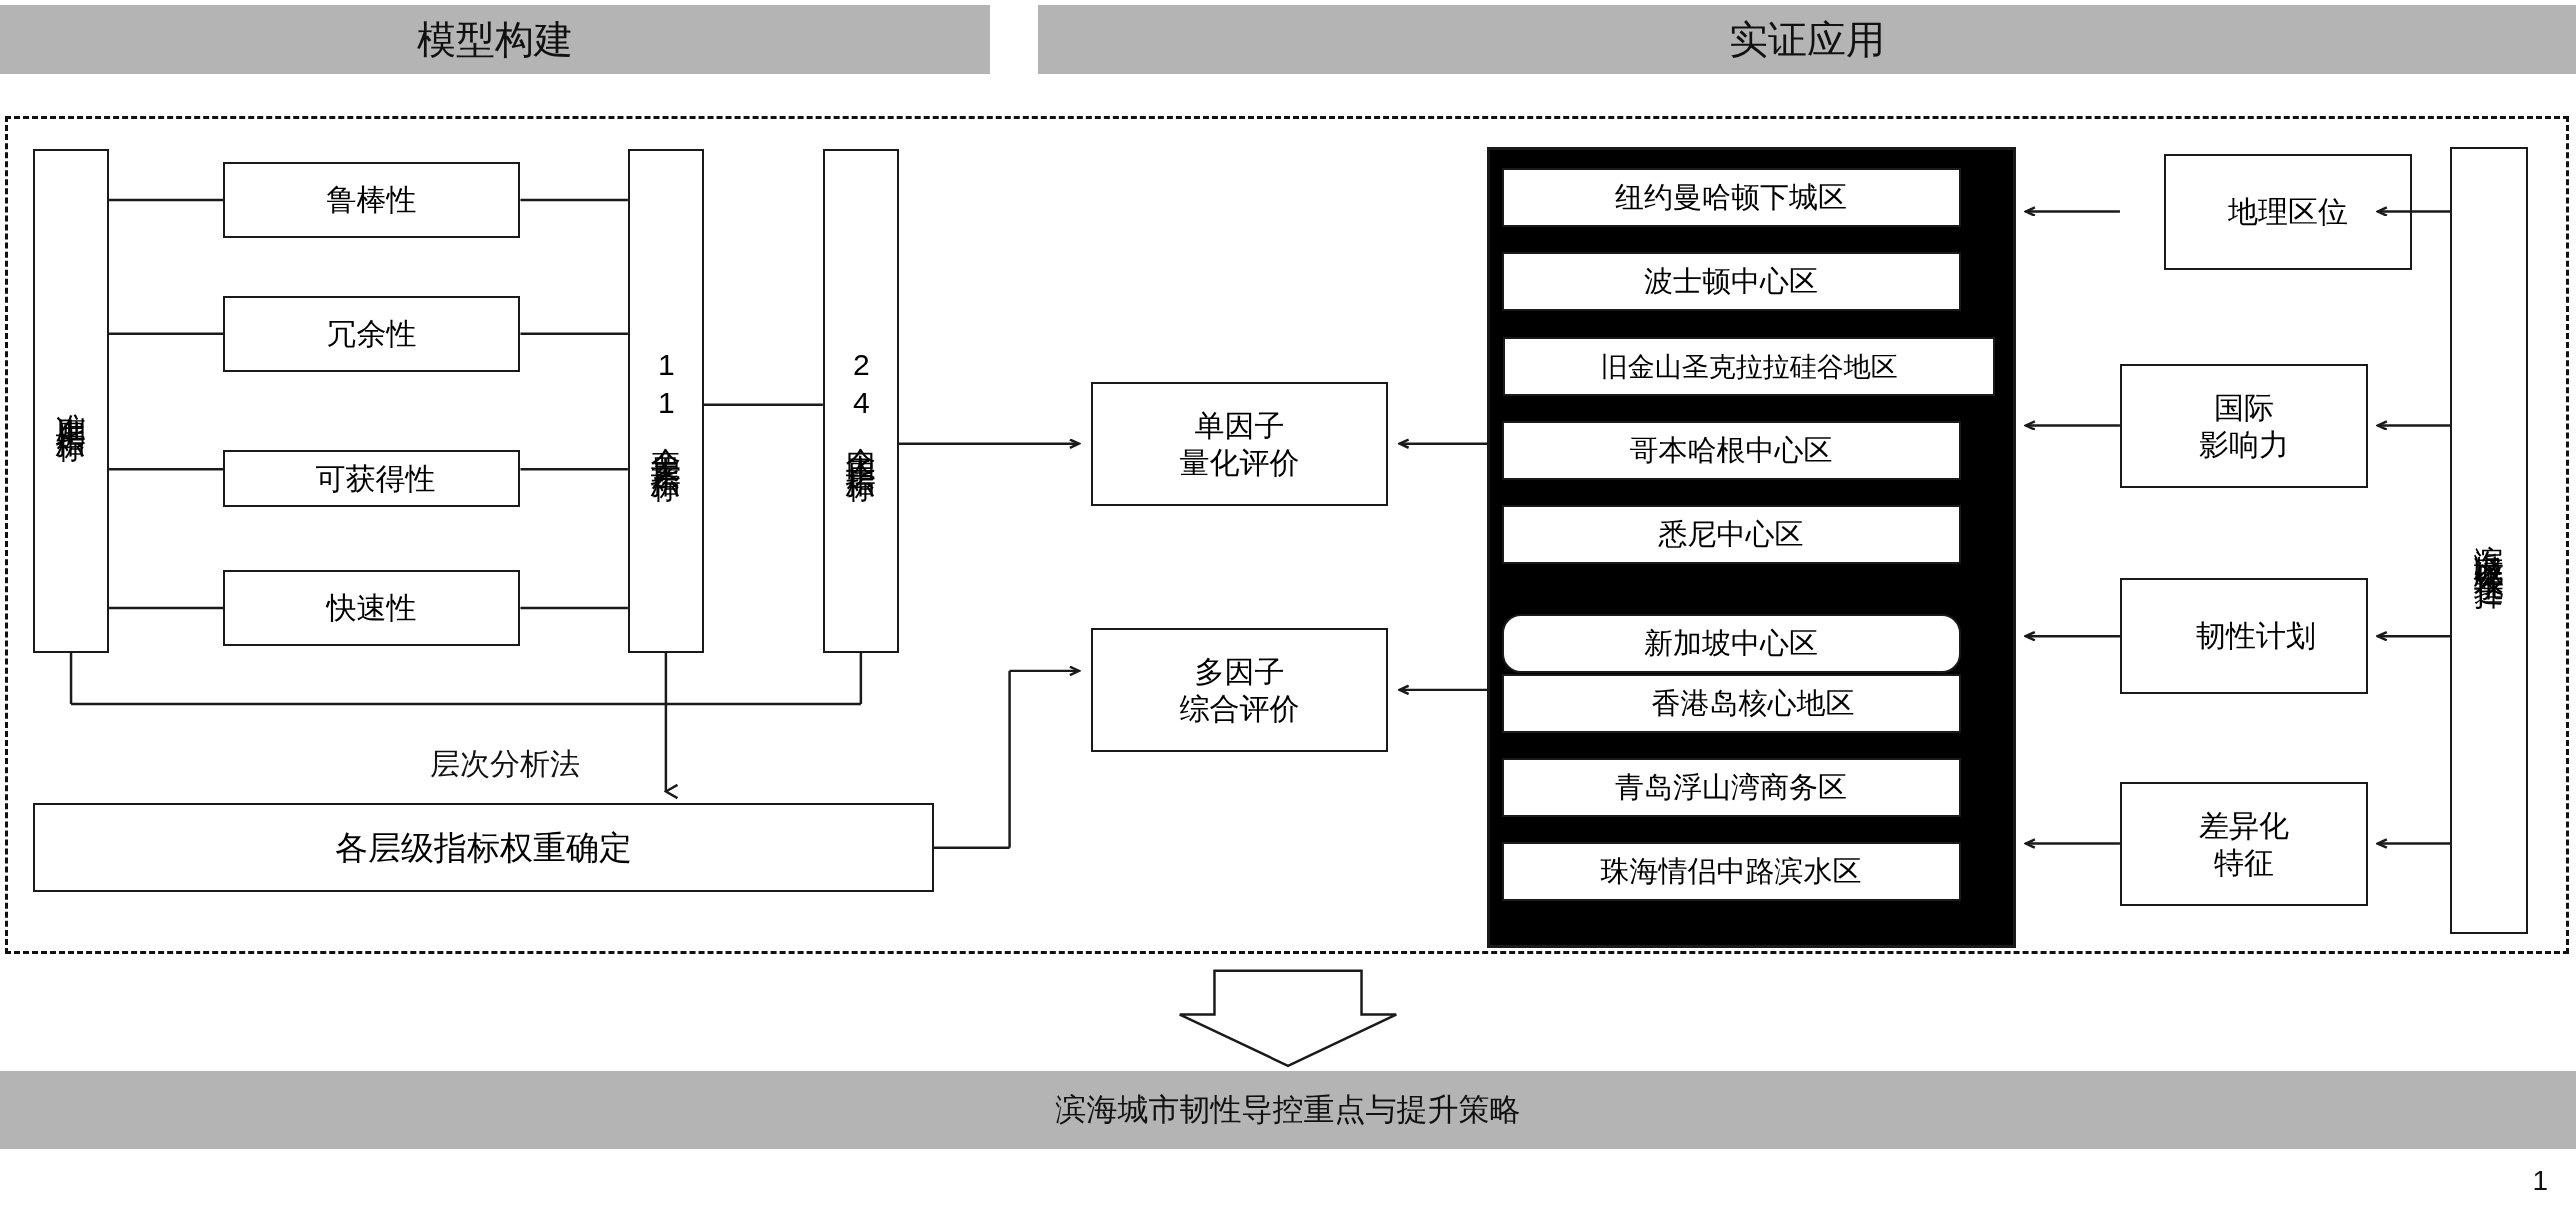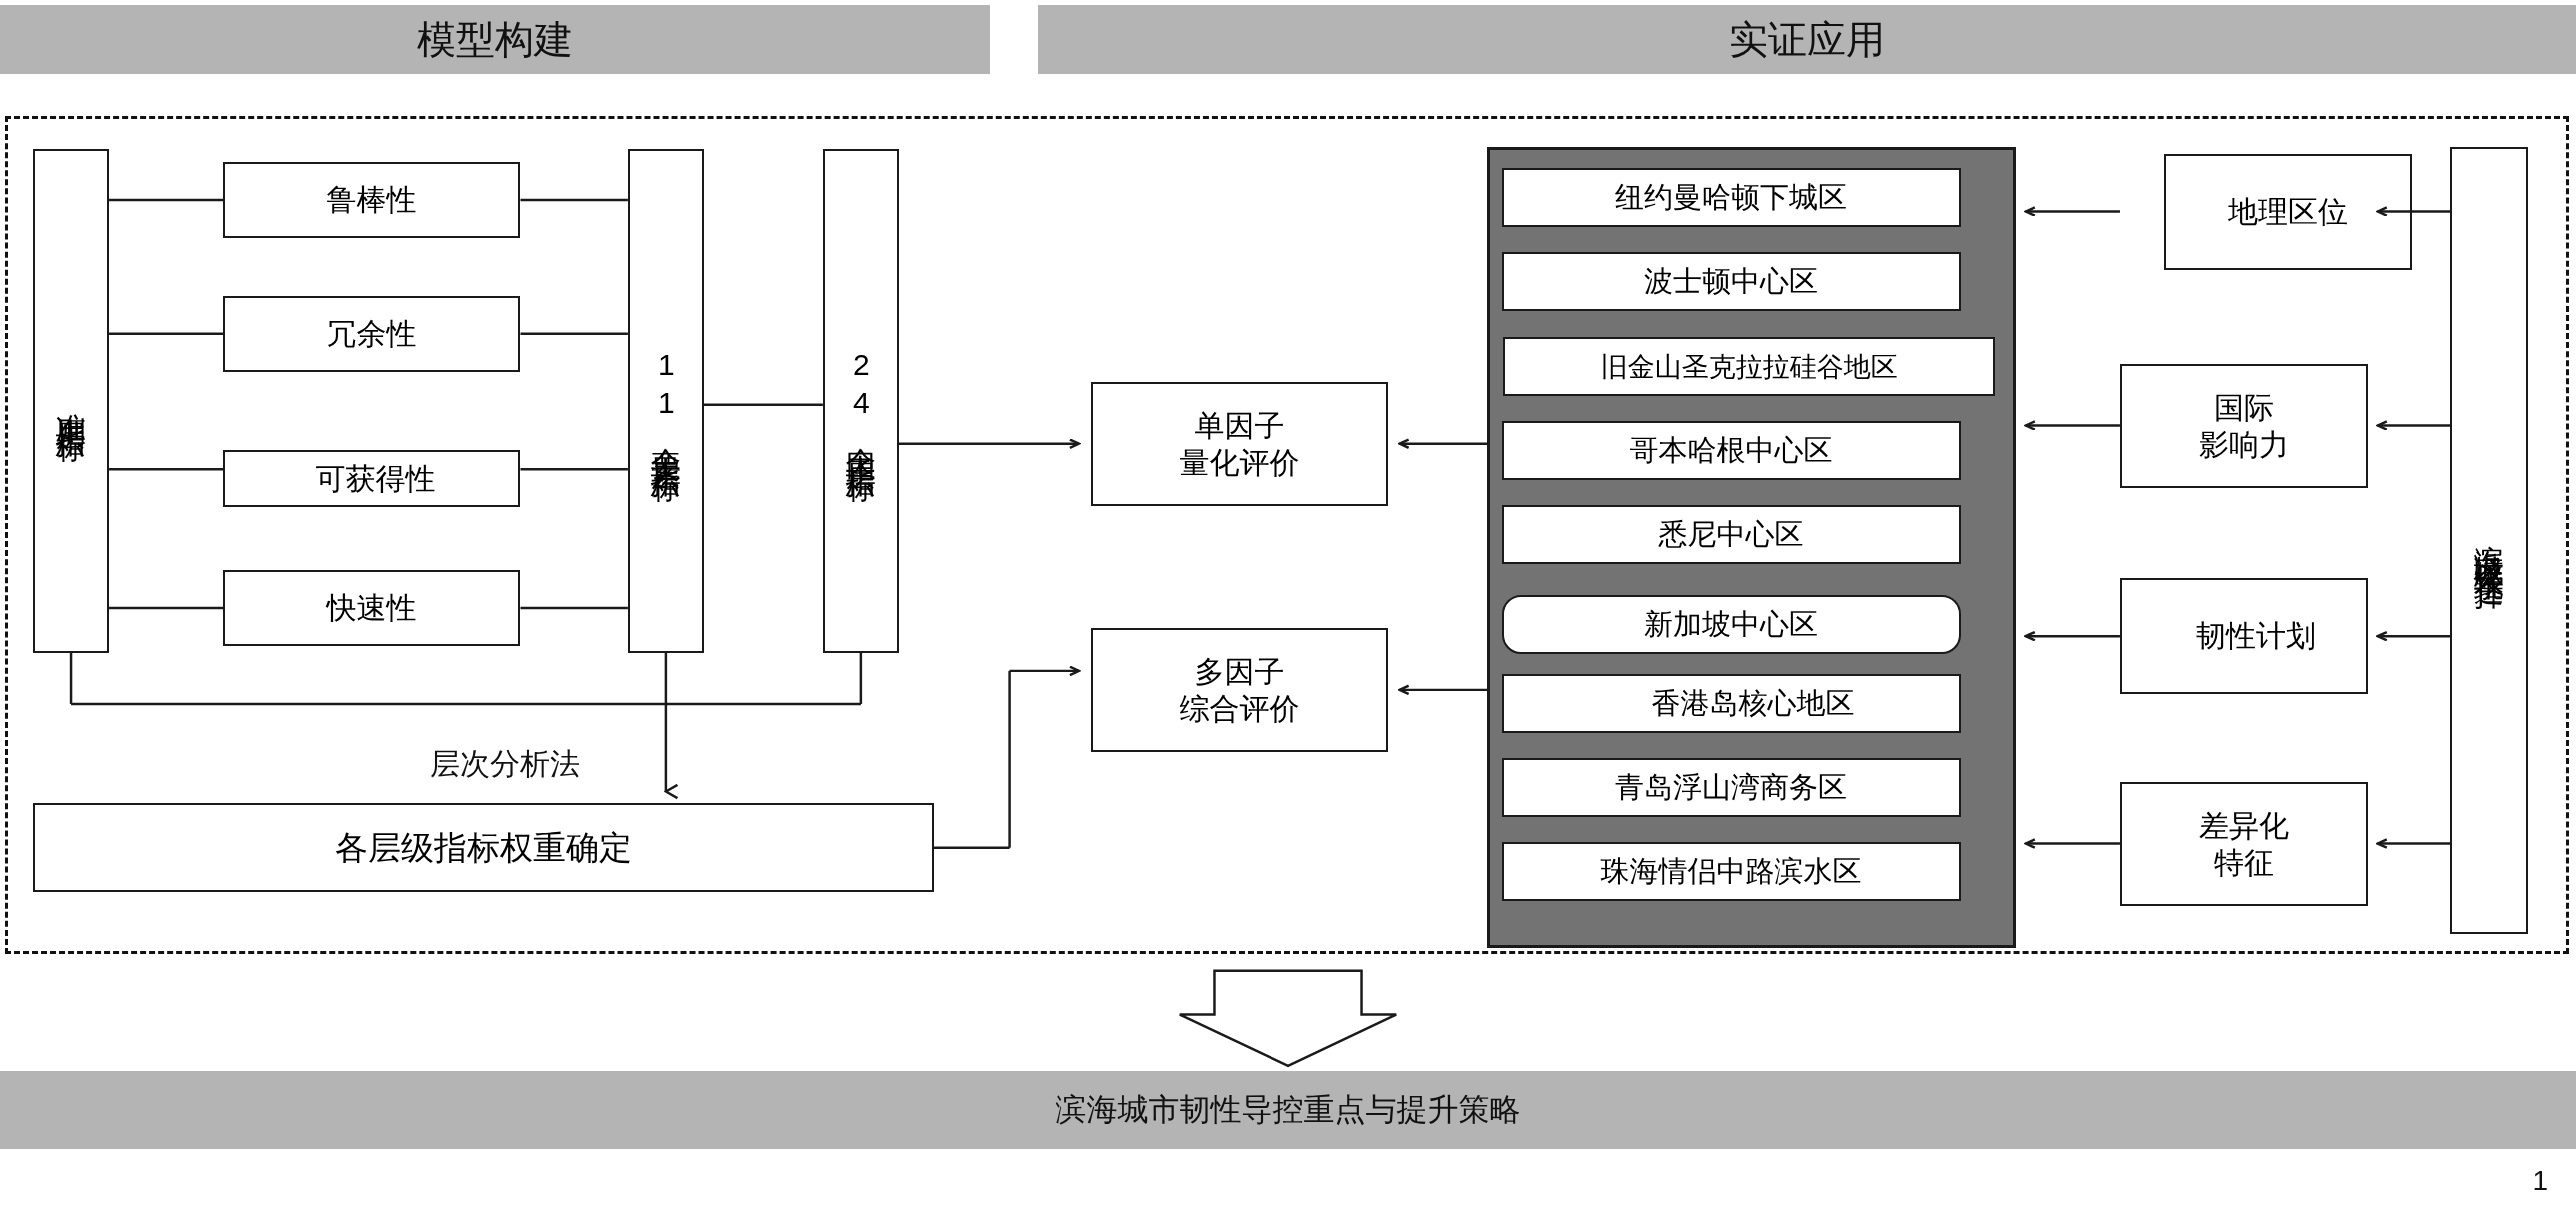--- a/index.html
+++ b/index.html
@@ -82,21 +82,21 @@
     left: 0;
     top: 0;
     width: 2576px;
     height: 1217px;
     pointer-events: none;
   }
   .samples-outer {
     position: absolute;
     border: 3.3px solid #1a1a1a;
     box-sizing: border-box;
-    background: #737373;
+    background: #000000;
   }
   .sample-item {
     position: absolute;
     left: 11.6px;
     border: 2.5px solid #1a1a1a;
     box-sizing: border-box;
     background: #fff;
     display: flex;
     align-items: center;
     justify-content: center;
@@ -166,21 +166,21 @@
       </div>
     <div class="sample-item" style="top:187px; width:492px; left:13.2px; height:59px; font-size:27px;">
         <span>旧金山圣克拉拉硅谷地区</span>
       </div>
     <div class="sample-item" style="top:271px; width:459px; height:59px;">
         <span>哥本哈根中心区</span>
       </div>
     <div class="sample-item" style="top:355px; width:459px; height:59px;">
         <span>悉尼中心区</span>
       </div>
-    <div class="sample-item" style="top:445px; width:459px; height:59px;border-radius:19px;">
+    <div class="sample-item" style="top:464px; width:459px; height:59px;border-radius:19px;">
         <span>新加坡中心区</span>
       </div>
     <div class="sample-item" style="top:524px; width:459px; height:59px;padding-left:44px;">
         <span>香港岛核心地区</span>
       </div>
     <div class="sample-item" style="top:608px; width:459px; height:59px;">
         <span>青岛浮山湾商务区</span>
       </div>
     <div class="sample-item" style="top:692px; width:459px; height:59px;">
         <span>珠海情侣中路滨水区</span>

